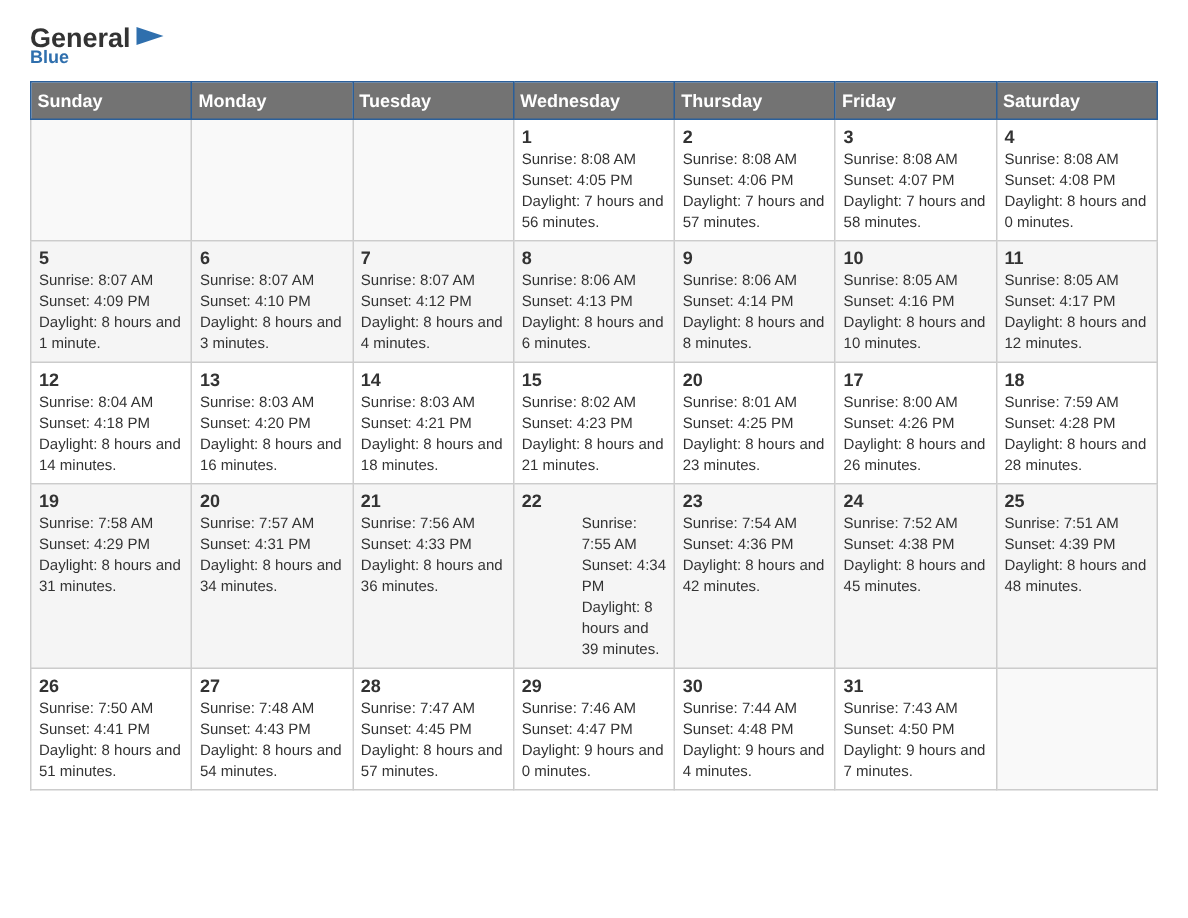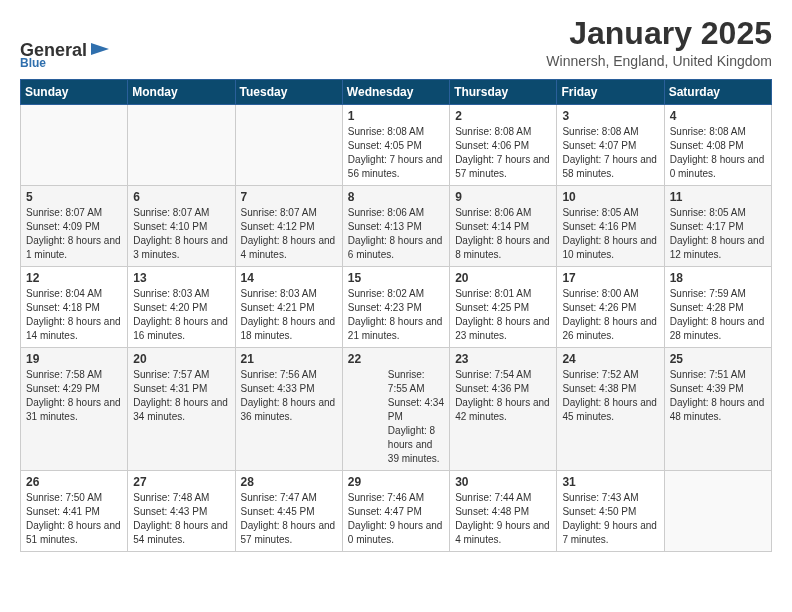--- a/index.html
+++ b/index.html
@@ -33,21 +33,21 @@
       font-size: 14px;
       color: #555;
       margin-top: 2px;
     }
     .calendar {
       width: 100%;
       border-collapse: collapse;
       border: 1px solid #ccc;
     }
     .calendar th {
-      background: #0c4a6e;
+      background: #737373;
       color: #fff;
       font-size: 12px;
       font-weight: bold;
       padding: 5px 4px;
       text-align: left;
       border: 1px solid #2a5f9a;
     }
     .calendar td {
       border: 1px solid #ccc;
       vertical-align: top;
@@ -100,24 +100,20 @@
           <span style="display:flex;align-items:center;">
             <span style="font-size:18px;font-weight:bold;color:#333;">General</span>
             <svg width="22" height="18" viewBox="0 0 22 18" style="margin-left:2px;">
               <polygon points="2,2 20,8 2,14" fill="#2f6fad"></polygon>
             </svg>
           </span>
           <span style="font-size:12px;font-weight:bold;color:#2f6fad;margin-top:-2px;">Blue</span>
         </div>
       </div>
     </div>
-    <div class="title-area">
-      <div class="month-title">January 2025</div>
-      <div class="location">Winnersh, England, United Kingdom</div>
-    </div>
   </div>
 
   <table class="calendar">
     <thead>
       <tr>
       <th>Sunday</th>
           <th>Monday</th>
           <th>Tuesday</th>
           <th>Wednesday</th>
           <th>Thursday</th>

